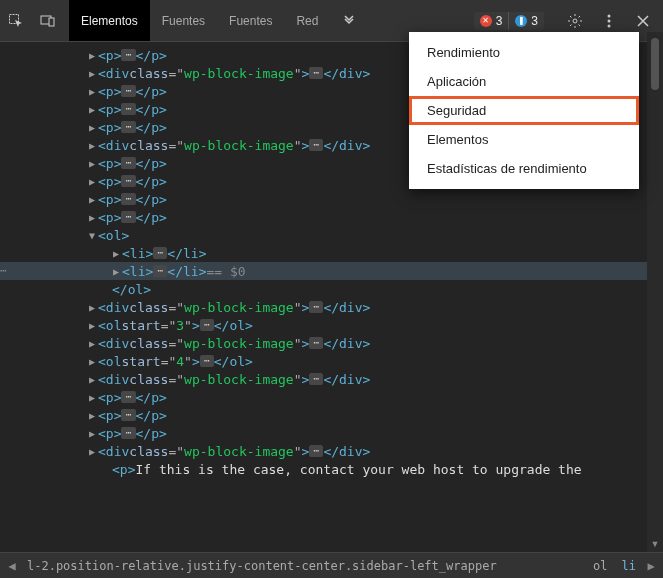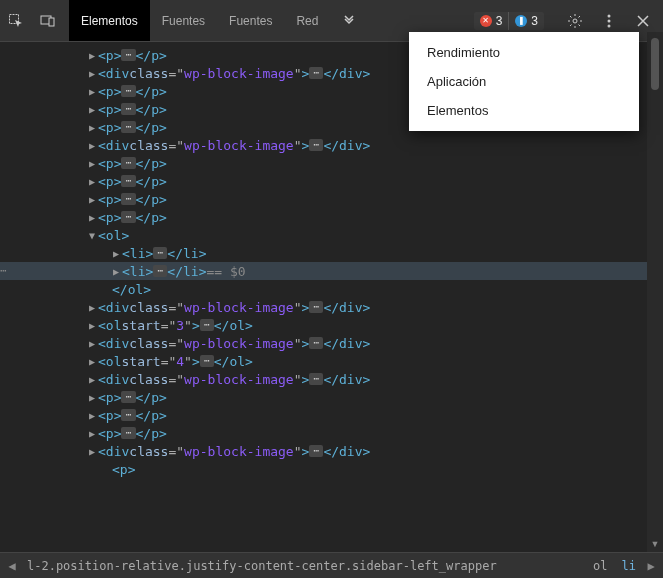--- a/index.html
+++ b/index.html
@@ -40,21 +40,21 @@
     font-family: Consolas, Menlo, monospace;
     font-size: 13px;
     overflow: hidden;
     padding-top: 4px;
   }
   .line { height: 18px; display: flex; align-items: center; white-space: nowrap; }
   .gutter-marker { position: absolute; left: 0; color: #888; font-size: 11px; letter-spacing: -1px; }
   .arrow { width: 12px; color: #999; display: inline-flex; justify-content: center; font-size: 10px; }
   .tag { color: #5db0d7; }
   .attr-name { color: #9bbbdc; }
-  .attr-val { color: #8b5cf6; }
+  .attr-val { color: #22c55e; }
   .punct { color: #aaa; }
   .ellipsis { display: inline-block; background: #474747; color: #ccc; padding: 0 4px; border-radius: 2px; font-size: 10px; line-height: 12px; vertical-align: middle; }
   .text-node { color: #ddd; }
   .hl-line { background: #38424b; }
   .sel-label { color: #888; }
   .menu {
     position: absolute;
     top: 32px;
     right: 24px;
     width: 230px;
@@ -369,34 +369,37 @@
       <span class="attr-val">wp-block-image</span>
       <span class="punct">"</span>
       <span class="tag">&gt;</span>
       <span class="ellipsis">⋯</span>
       <span class="tag">&lt;/div&gt;</span>
     </div>
     <div class="line">
       <span style="display:inline-block;width:100px"></span>
       <span class="arrow">&nbsp;</span>
       <span class="tag">&lt;p&gt;</span>
+      <span class="text-node">If this is the case, contact your web host to upgrade the</span>
     </div>
     <div class="gutter-marker" style="top: 222px;">⋯</div>
   </div>
 
 <div class="scrollbar-v">
   <div class="arr up">▲</div>
   <div class="thumb"></div>
   <div class="arr down">▼</div>
 </div>
 
 <div class="menu" id="menu">
     <div class="menu-item">Rendimiento</div>
     <div class="menu-item">Aplicación</div>
+    <div class="menu-item hl">Seguridad</div>
     <div class="menu-item">Elementos</div>
+    <div class="menu-item">Estadísticas de rendimiento</div>
   </div>
 
 <div class="breadcrumb">
   <div class="bc-arrow">◀</div>
   <div class="bc-seg">l-2.position-relative.justify-content-center.sidebar-left_wrapper</div>
   <div style="flex:1"></div>
   <div class="bc-seg">ol</div>
   <div class="bc-seg sel">li</div>
   <div class="bc-arrow">▶</div>
 </div>

